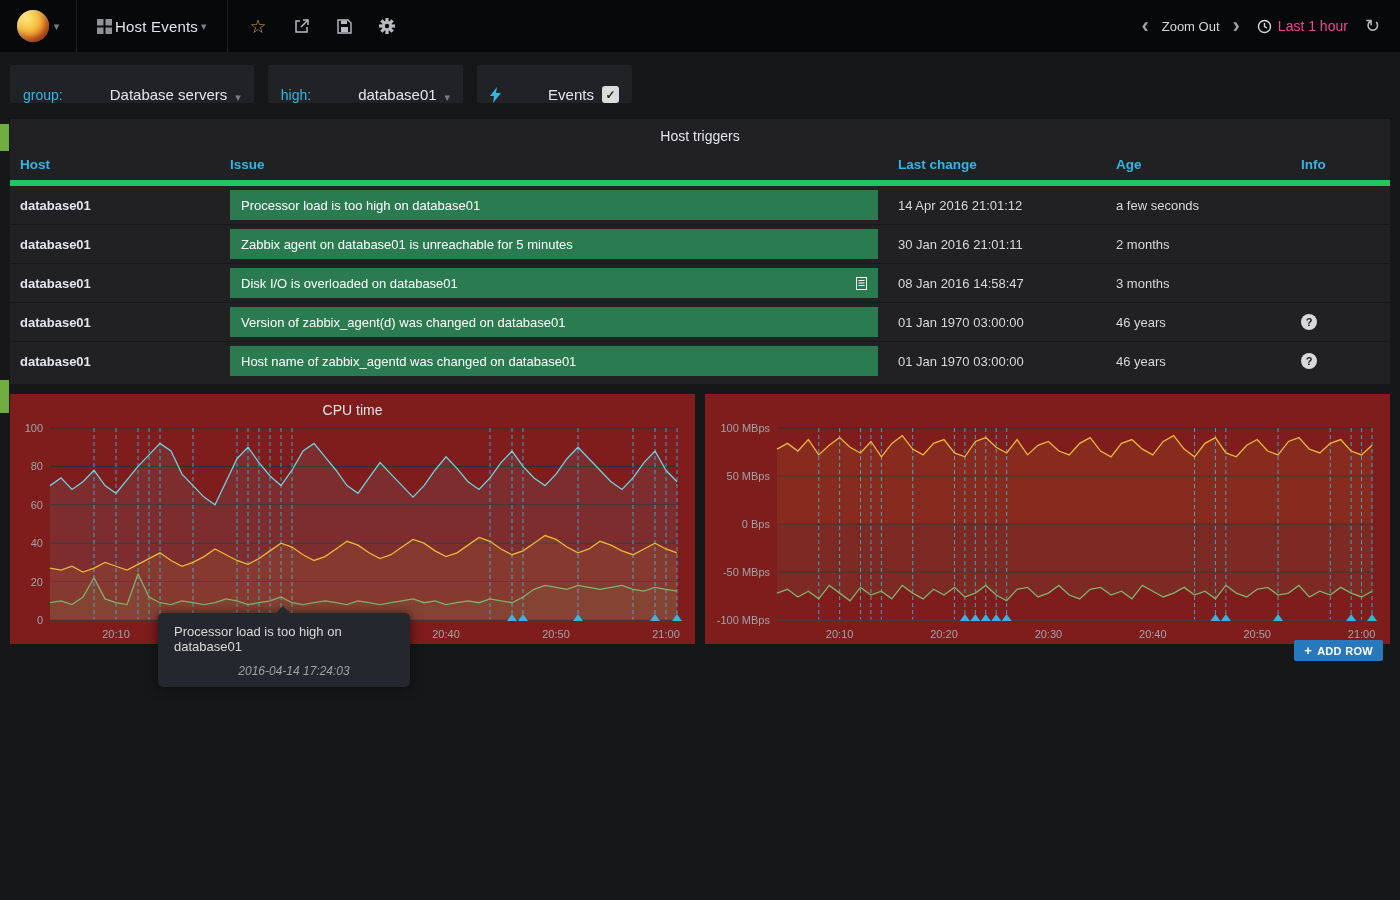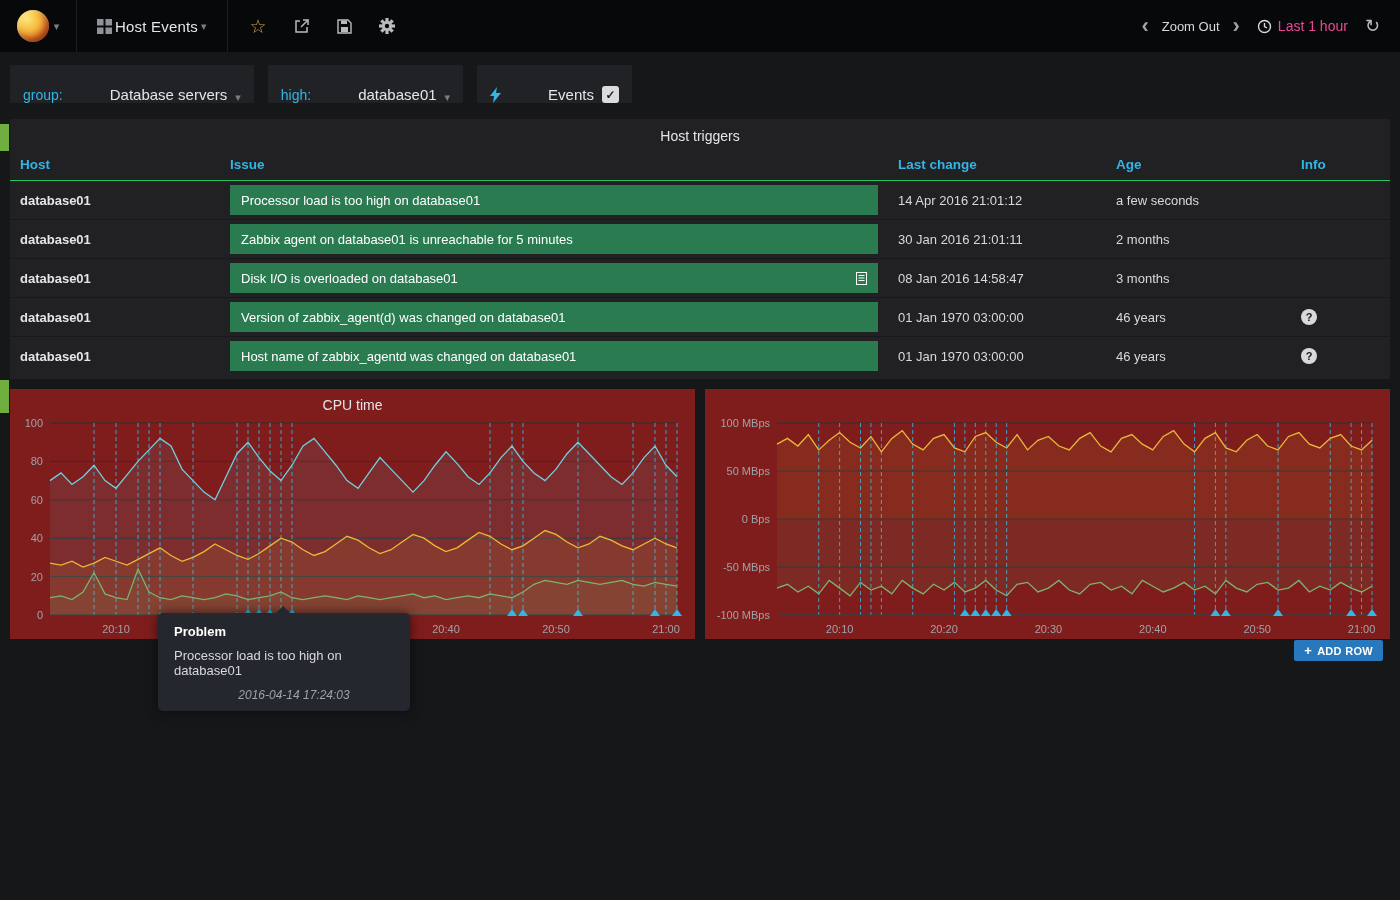--- a/index.html
+++ b/index.html
@@ -36,21 +36,21 @@
   .var-value { color:#e3e5e8; font-size:15px;margin-left:39px; }
   .checkbox { width:17px; height:17px; background:#dcdcdc; border-radius:3px; display:flex; align-items:center; justify-content:center; cursor:pointer; }
   .checkbox span { color:#1c1e22; font-weight:bold; font-size:12px; line-height:1; }
   
   .row-handle { position:absolute; left:0; width:9px; background:#6fae3f; z-index:5; }
   .handle-1 { top:124px; height:27px; }
   .handle-2 { top:380px; height:33px; }
   .triggers-panel { margin:0 10px; background:#212124; padding-bottom:4px; }
   .panel-title { text-align:center; font-weight:normal; font-size:14px; color:#e3e5e8; padding:9px 0 7px; cursor:pointer; }
   table { width:100%; border-collapse:collapse; font-size:13px; table-layout:fixed; }
-  th { text-align:left; color:#33b5e5; font-weight:bold; font-size:13.5px; padding:6px 10px 8px; border-bottom:1px solid #22c55e; }
+  th { text-align:left; color:#33b5e5; font-weight:bold; font-size:13.5px; padding:6px 10px 8px; border-bottom:6px solid #22c55e; }
   td { padding:4px 10px; border-top:1px solid #17181a; color:#d8d9da; vertical-align:middle; }
   tbody tr:first-child td { border-top:none; }
   .host-cell { font-weight:bold; color:#e3e5e8; }
   .issue-pill { background:#2b7b51; color:#fff; padding:7px 11px; display:flex; justify-content:space-between; align-items:center; min-height:30px; cursor:pointer; }
   .q-circle { width:16px; height:16px; border-radius:50%; background:#d8d9da; color:#15161a; font-weight:bold; font-size:11px; display:inline-flex; align-items:center; justify-content:center; cursor:pointer; }
   
   .graphs { display:flex; gap:10px; margin:10px; }
   .graph-panel { flex:1; background:#7f1d1d; position:relative; height:250px; }
   .graph-panel .panel-title { padding:8px 0 0; }
   .chart { position:absolute; left:4px; right:4px; top:26px; bottom:2px; }
@@ -362,21 +362,20 @@
           <polygon points="506.4210526315789,194 501.4210526315789,201 511.4210526315789,201" fill="#33b5e5"></polygon>
           <polygon points="516.859649122807,194 511.859649122807,201 521.859649122807,201" fill="#33b5e5"></polygon>
           <polygon points="569.0526315789473,194 564.0526315789473,201 574.0526315789473,201" fill="#33b5e5"></polygon>
           <polygon points="642.1228070175439,194 637.1228070175439,201 647.1228070175439,201" fill="#33b5e5"></polygon>
           <polygon points="663,194 658,201 668,201" fill="#33b5e5"></polygon>
         </svg></div>
   </div>
 </div>
 
 <div class="tooltip">
-  <div class="tt-title">Problem</div>
   <div class="tt-text">Processor load is too high on database01</div>
   <div class="tt-time">2016-04-14 17:24:03</div>
 </div>
 
 <div class="add-row">
   <span class="plus">+</span>
   <span>ADD ROW</span>
 </div>
 
 </body></html>

